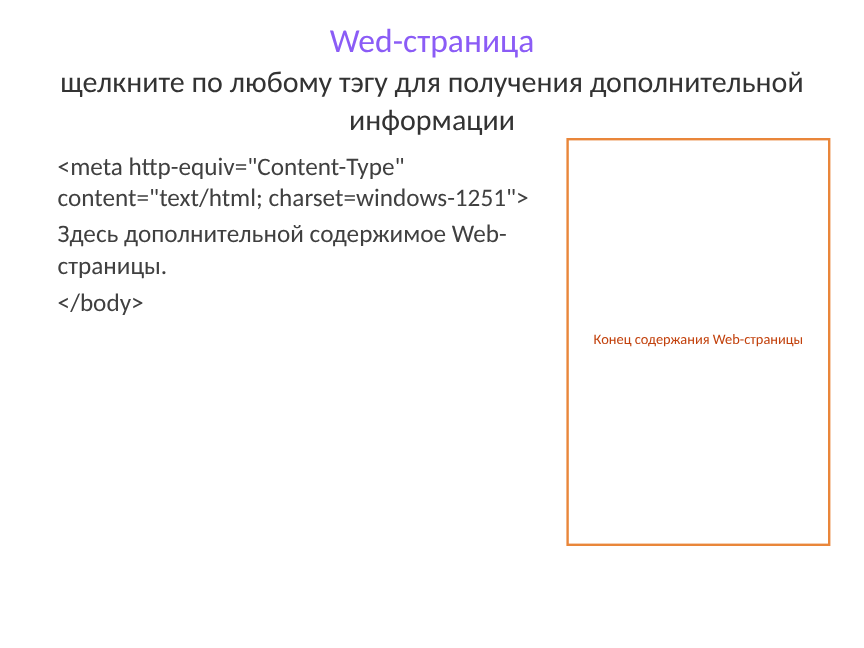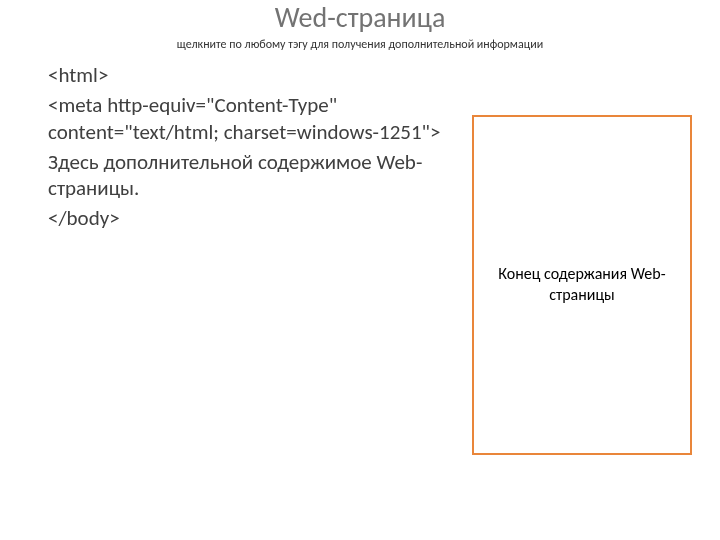--- a/index.html
+++ b/index.html
@@ -7,25 +7,26 @@
     width:720px;height:540px;
     background:#fff;
     font-family:"Calibri","Arial",sans-serif;
     color:#3b3b3b;
     position:relative;
     overflow:hidden;
   }
   .title{
     text-align:center;
     font-size:28px;
-    color:#737373;
+    margin-top:16px;
+    color:#8b5cf6;
   }
   .subtitle{
     text-align:center;
-    font-size:12px;
+    font-size:25px;
     margin:2px 40px 10px 40px;
     color:#333;
     line-height:1.25;
   }
   .content{
     position:relative;
     padding:0 20px 0 48px;
   }
   .code-col{
     width:400px;
@@ -45,34 +46,33 @@
     border:2px solid #e9863a;
     background:#fff;
     box-sizing:border-box;
     display:flex;
     align-items:center;
     justify-content:center;
     text-align:center;
     padding:10px;
   }
   .preview-text{
-    font-size:16px;
-    color:#000000;
+    font-size:12px;
+    color:#c2410c;
     line-height:1.3;
   }
 </style>
 </head>
 <body>
 
 <div class="title">Wed-страница</div>
 <div class="subtitle">щелкните по любому тэгу для получения дополнительной информации</div>
 
 <div class="content">
   <div class="code-col">
-    <div class="code-line">&lt;html&gt;</div>
     <div class="code-line">&lt;meta http-equiv="Content-Type" content="text/html; charset=windows-1251"&gt;</div>
     <div class="code-line">   Здесь дополнительной содержимое Web-страницы.</div>
     <div class="code-line">&lt;/body&gt;</div>
   </div>
 </div>
 
 <div class="preview-box">
   <div class="preview-text">Конец содержания Web-страницы</div>
 </div>
 

